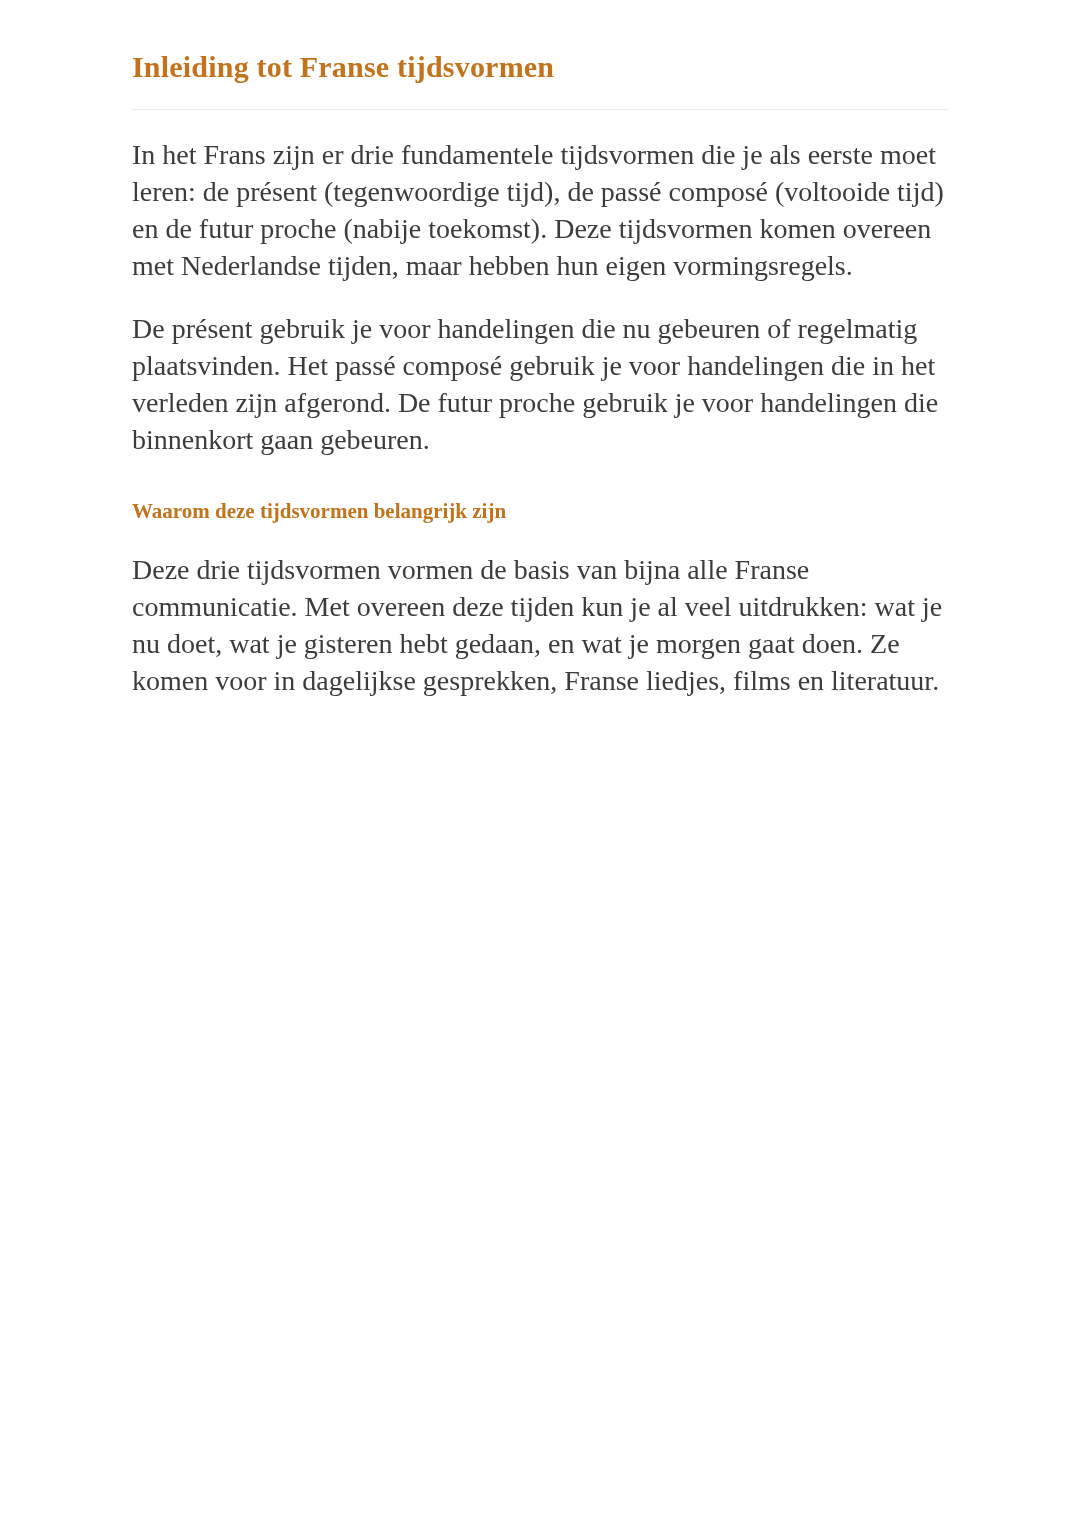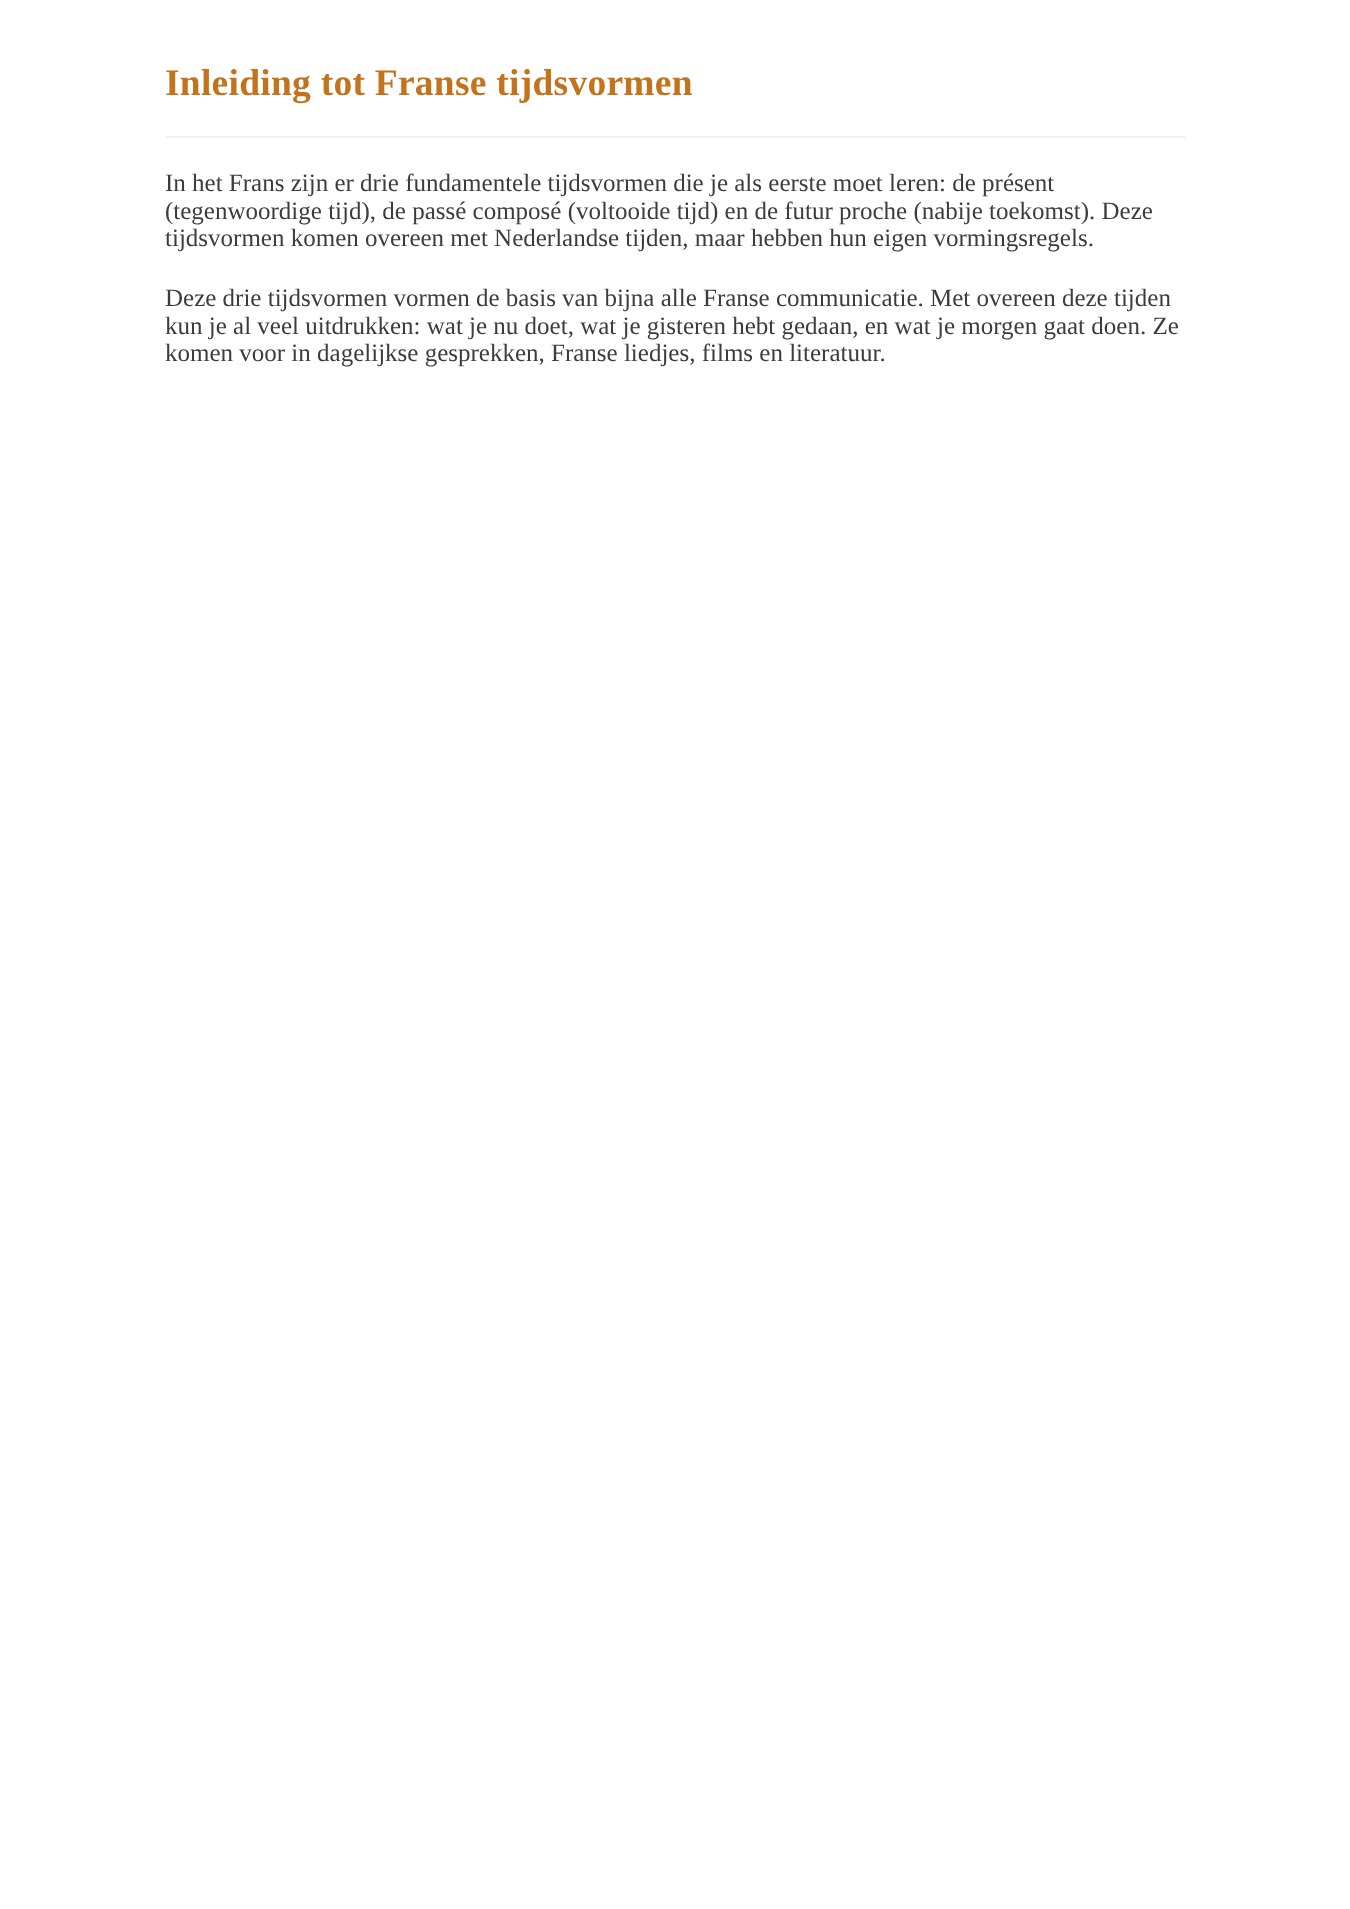--- a/index.html
+++ b/index.html
@@ -20,22 +20,22 @@
     color: var(--heading, #c2731c);
     letter-spacing: 0.2px;
     line-height: 1.2;
   }
   hr.divider {
     border: none;
     border-top: 1px solid #e9e9e7;
     margin: 24px 0 0 0;
   }
   p.body-text {
-    font-size: 20px;
-    line-height: 22px;
+    font-size: 28px;
+    line-height: 37px;
     margin-top: 26px;
     color: var(--text, #3c3c3c);
   }
   h2.subheading {
     font-size: 21px;
     font-weight: 700;
     color: var(--heading, #c2731c);
     margin-top: 40px;
     line-height: 1.3;
   }
@@ -43,16 +43,18 @@
 </head>
 <body>
 
 <div class="page">
   <h1 class="title">Inleiding tot Franse tijdsvormen</h1>
 
   <hr class="divider">
 
   <p class="body-text">In het Frans zijn er drie fundamentele tijdsvormen die je als eerste moet leren: de présent (tegenwoordige tijd), de passé composé (voltooide tijd) en de futur proche (nabije toekomst). Deze tijdsvormen komen overeen met Nederlandse tijden, maar hebben hun eigen vormingsregels.</p>
 
+  <p class="body-text">De présent gebruik je voor handelingen die nu gebeuren of regelmatig plaatsvinden. Het passé composé gebruik je voor handelingen die in het verleden zijn afgerond. De futur proche gebruik je voor handelingen die binnenkort gaan gebeuren.</p>
 
+  <h2 class="subheading">Waarom deze tijdsvormen belangrijk zijn</h2>
 
   <p class="body-text">Deze drie tijdsvormen vormen de basis van bijna alle Franse communicatie. Met overeen deze tijden kun je al veel uitdrukken: wat je nu doet, wat je gisteren hebt gedaan, en wat je morgen gaat doen. Ze komen voor in dagelijkse gesprekken, Franse liedjes, films en literatuur.</p>
 </div>
 
 </body></html>

